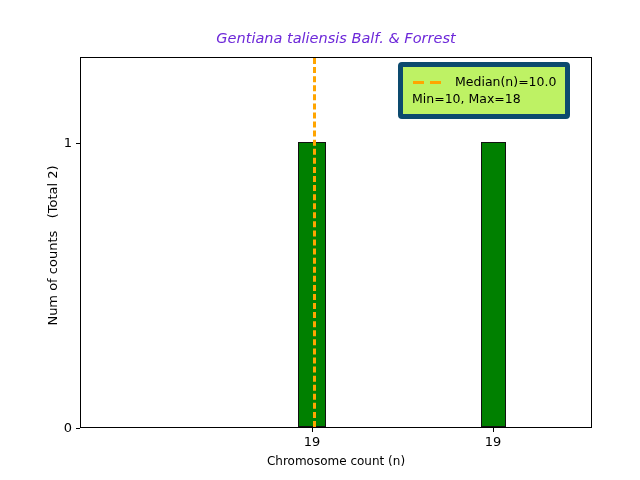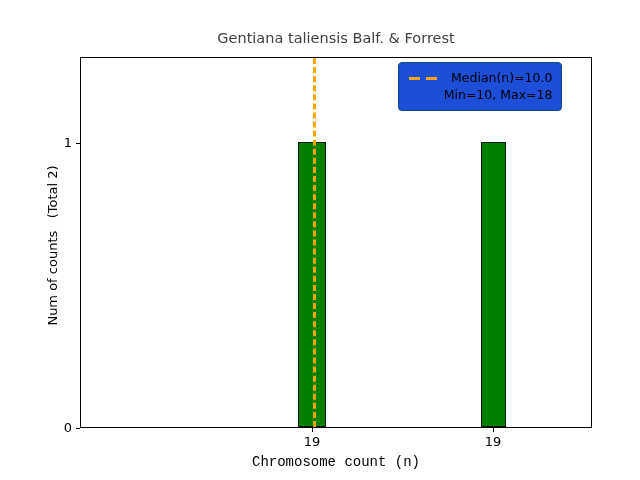--- a/index.html
+++ b/index.html
@@ -21,22 +21,23 @@
   }
 
   
   #chart-title {
     position: absolute;
     left: 80px;
     top: 30px;
     width: 512px;
     text-align: center;
     font-size: 14.5px;
-    color: #404040;
-    white-space: nowrap;
+    color: #6d28d9;
+    white-space: nowrap;
+    font-style: italic;
   }
 
   
   #plot-area {
     position: absolute;
     left: 80px;
     top: 57px;
     width: 512px;
     height: 371px;
     box-sizing: border-box;
@@ -96,46 +97,45 @@
     width: 60px;
   }
 
   
   #xlabel {
     position: absolute;
     left: 80px;
     top: 454px;
     width: 512px;
     text-align: center;
-    font-size: 14px;
-    color: #000000;
-    white-space: nowrap;
-    font-family: Liberation Mono, monospace;
+    font-size: 12px;
+    color: #000000;
+    white-space: nowrap;
   }
   #ylabel {
     position: absolute;
     left: -134px;
     top: 238px;
     width: 372px;
     text-align: center;
     font-size: 13px;
     color: #000000;
     white-space: pre;
     transform: rotate(-90deg);
   }
 
   
   #legend {
     position: absolute;
     left: 398px;
     top: 62px;
     box-sizing: border-box;
-    border: 1px solid #0c4a6e;
+    border: 5px solid #0c4a6e;
     border-radius: 4px;
-    background: #1d4ed8;
+    background: #bef264;
     padding: 6px 9px 7px 9px;
     font-size: 12.5px;
     color: #000000;
   }
   .legend-row {
     display: flex;
     align-items: center;
     white-space: nowrap;
   }
   .legend-swatch {
@@ -149,21 +149,20 @@
     position: absolute;
     top: 6px;
     height: 0;
     border-top-width: 3px;
     border-top-style: solid;
   }
   .legend-swatch .dash.d1 { left: 1px;  width: 11px; }
   .legend-swatch .dash.d2 { left: 18px; width: 11px; }
   .legend-text { line-height: 17px; }
   .legend-row.second {
-    justify-content: flex-end;
   }
 </style>
 </head>
 <body>
 
 <div id="figure">
 
   <div id="chart-title">Gentiana taliensis Balf. &amp; Forrest</div>
 
   <div id="plot-area">

